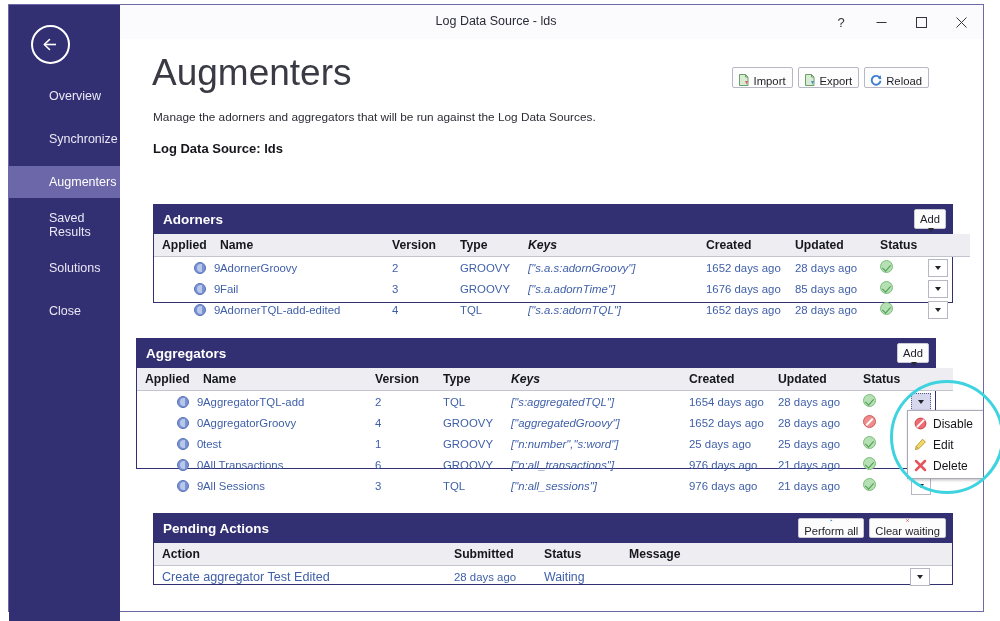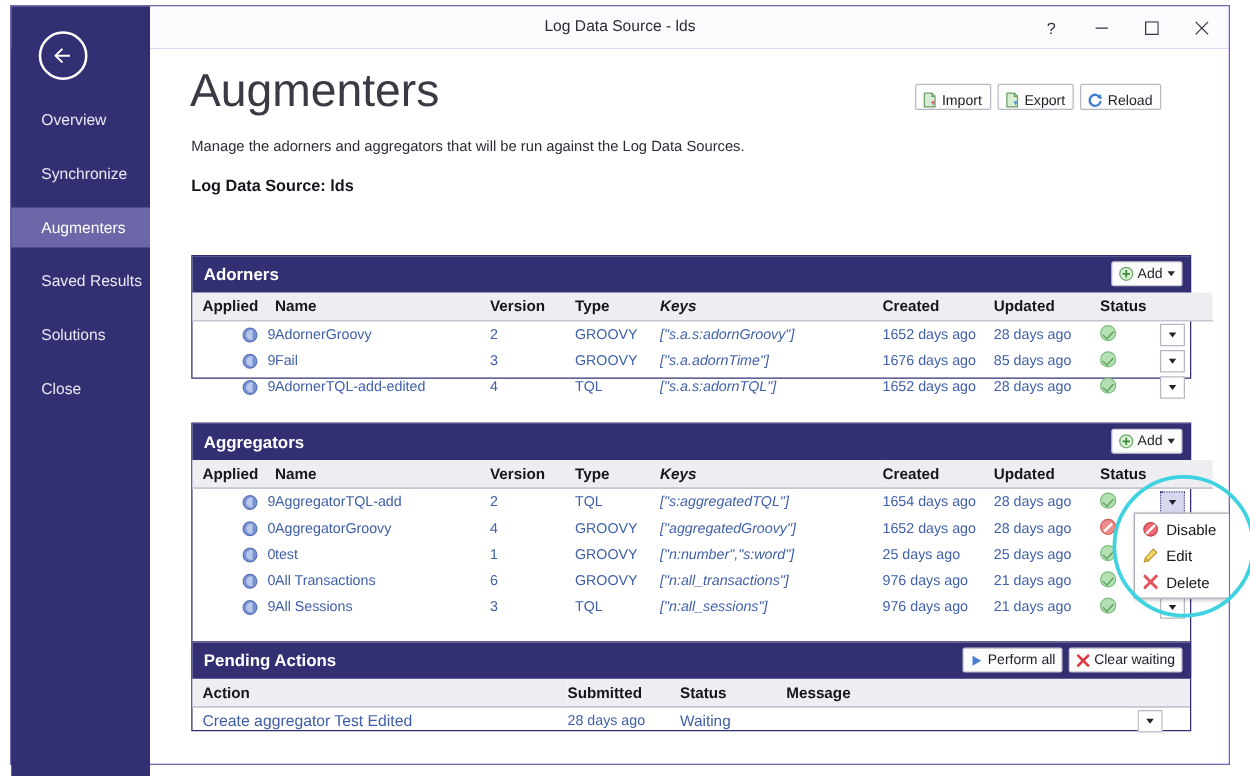--- a/index.html
+++ b/index.html
@@ -66,21 +66,21 @@
     cursor: pointer;
   }
   .back-circle svg { display:block; }
   .nav {
     position: absolute;
     left: 0; top: 75px; right: 0;
   }
   .nav-item {
     height: 32px;
     display: flex; align-items: center;
-    padding-left: 24px;
+    padding-left: 40px;
     color: #e9e8f4;
     font-size: 12.5px;
     cursor: pointer;
     box-sizing: border-box;
   }
   .nav-item.active { background: #6c67a8; color: #ffffff; }
   .nav-spacer { height: 11px; }
 
   
   .content {
@@ -159,20 +159,21 @@
     border-radius: 2px;
     background: #fcfcfd;
     display: flex; align-items: center;
     padding: 0 5px;
     gap: 3px;
     font-size: 11.2px;
     color: #1d1d26;
     cursor: pointer;
     box-sizing: border-box;
     white-space: nowrap;
+    flex-direction: column;
   }
   .caret-sm {
     width:0;height:0;
     border-left:3px solid transparent;
     border-right:3px solid transparent;
     border-top:4px solid #2a2a33;
     margin-left:1px;
   }
 
   
@@ -496,21 +497,21 @@
               <td class="c-menu">
                 <div class="row-menu-btn">
                     <span class="caret"></span>
                   </div>
               </td>
             </tr>
           </tbody>
         </table>
       </div>
 
-      <div class="panel" style="left:33px; top:299px; width:800px; height:204px;">
+      <div class="panel" style="left:16px; top:299px; width:800px; height:131px;">
         <div class="panel-head">
           <span class="panel-title">Aggregators</span>
           <div class="panel-head-actions">
             <div class="hdr-btn">
               <svg width="12" height="12" viewBox="0 0 12 12">
                 <circle cx="6" cy="6" r="5.2" fill="#d9efd6" stroke="#69a765" stroke-width="1"></circle>
                 <line x1="6" y1="3" x2="6" y2="9" stroke="#3f8b3d" stroke-width="1.4"></line>
                 <line x1="3" y1="6" x2="9" y2="6" stroke="#3f8b3d" stroke-width="1.4"></line>
               </svg>
               <span>Add</span>

